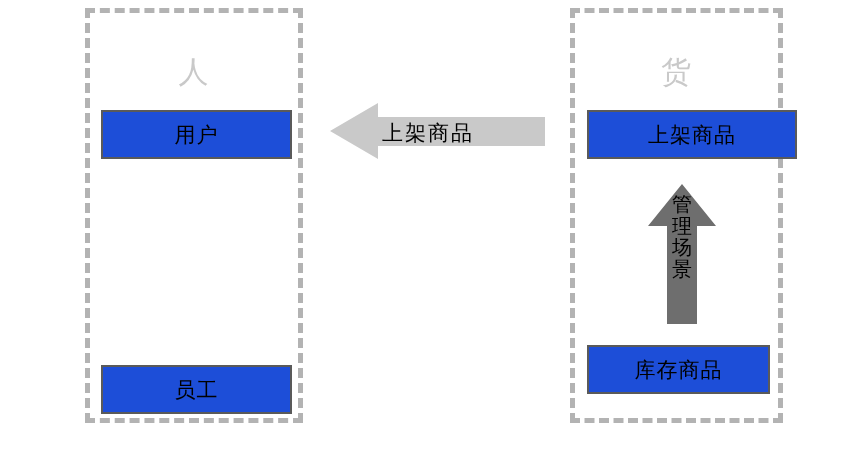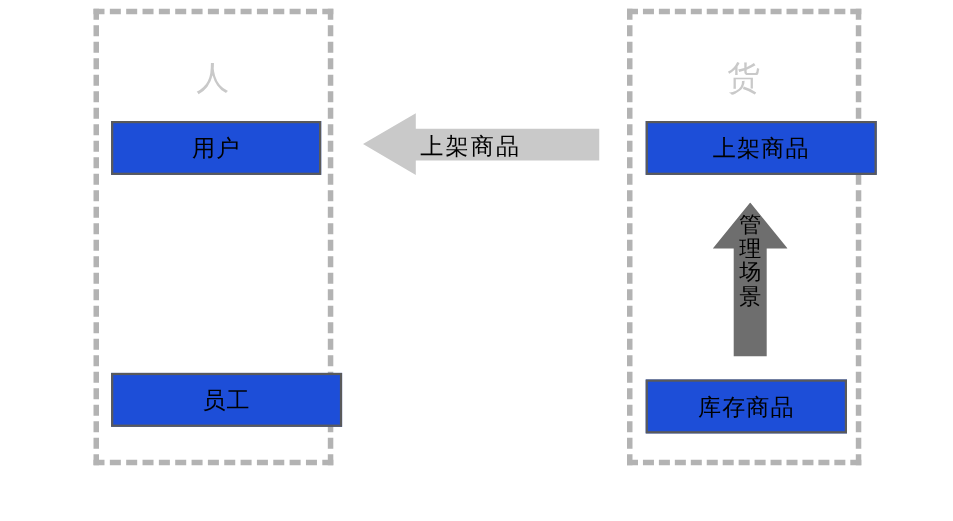--- a/index.html
+++ b/index.html
@@ -48,21 +48,21 @@
     border: 2px solid #5a5a5a;
     background: #1d4ed8;
     display: flex;
     align-items: center;
     justify-content: center;
     color: #000000;
     font-size: 21px;
     letter-spacing: 1px;
   }
   #box-user      { left: 101px; top: 110px; width: 191px; height: 49px; }
-  #box-staff     { left: 101px; top: 339px; width: 210px; height: 49px; }
+  #box-staff     { left: 101px; top: 365px; width: 191px; height: 49px; }
   #box-onshelf   { left: 587px; top: 110px; width: 210px; height: 49px; }
   #box-inventory { left: 587px; top: 345px; width: 183px; height: 49px; font-family: Liberation Mono, monospace; }
 
   
   .arrow {
     position: absolute;
   }
   .arrow svg { display: block; }
   .arrow-label {
     position: absolute;

